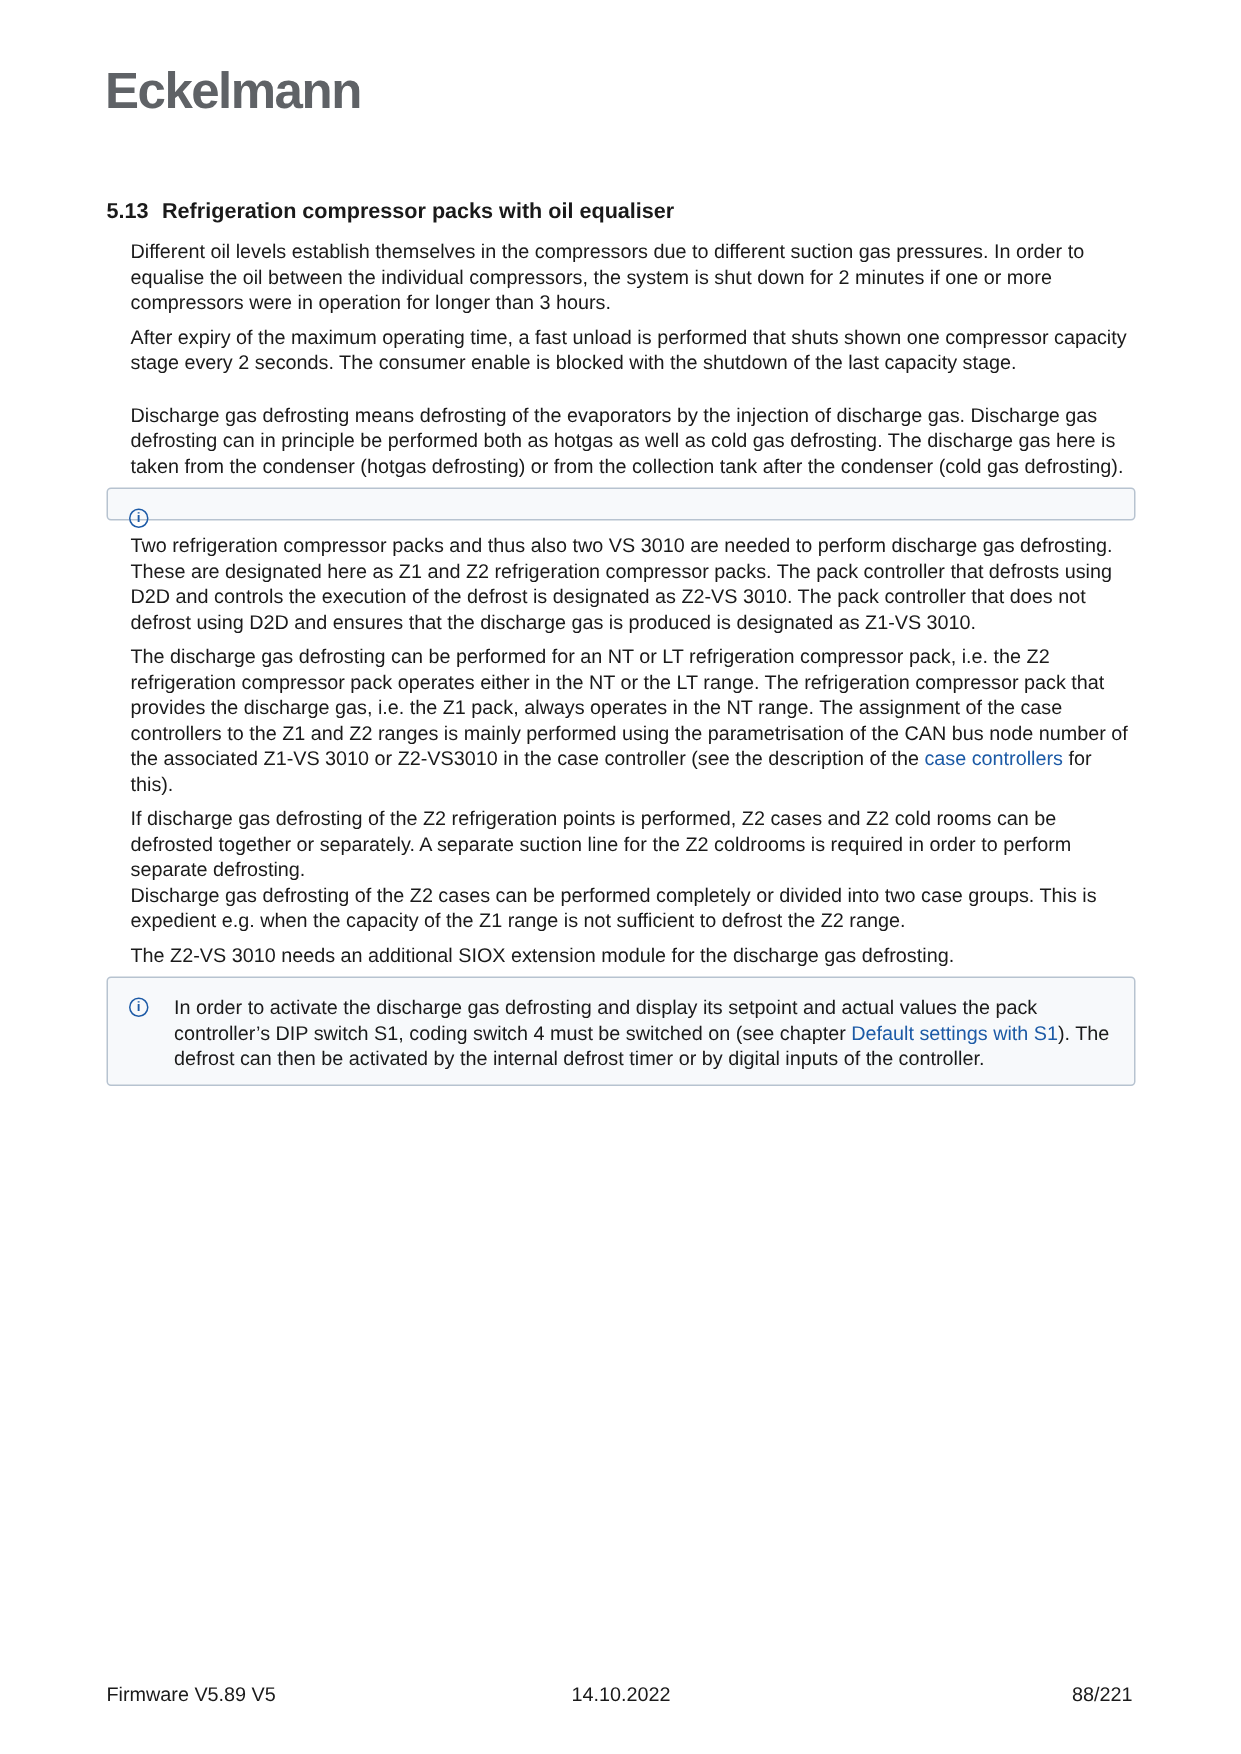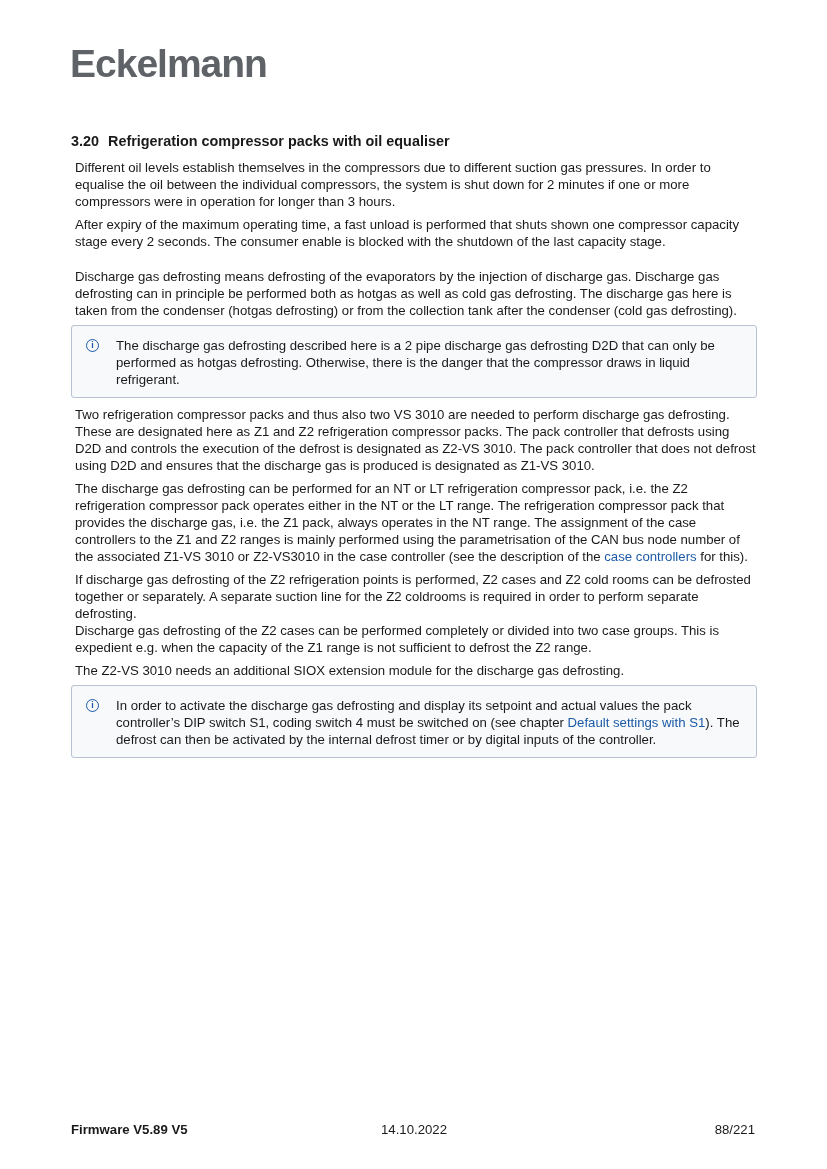--- a/index.html
+++ b/index.html
@@ -1,58 +1,57 @@
 <!DOCTYPE html>
 <html><head>
 <meta charset="utf-8">
 <style>
   html, body { margin:0; padding:0; background:#ffffff; }
   body { width:827px; height:1169px; position:relative; overflow:hidden;
          font-family:"Liberation Sans", sans-serif; color:#1a1a1a; }
-  .logo { position:absolute; left:70px; top:42px; font-size:39px; font-weight:bold;
+  .logo { position:absolute; left:70px; top:42px; font-size:34px; font-weight:bold;
           color:#5f6266; letter-spacing:-1px; font-family:"Liberation Sans", sans-serif; }
   .content { position:absolute; left:71px; top:133px; width:686px; }
   h2 { font-size:14.4px; font-weight:bold; margin:0 0 10px 0; color:#1a1a1a; }
   h2 .num { display:inline-block; margin-right:5px; }
-  p { font-size:13.2px; line-height:17px; margin:0 0 6px 4px; }
+  p { font-size:13.2px; line-height:17px; margin:0 0 6px 16px; }
   .gap { height:12px; }
   .note { border:1px solid #b7c3d0; border-radius:3px; background:#f7f9fb;
           padding:11px 12px 9px 44px; position:relative; margin:4px 0 8px 0; }
   .note p { margin:0; }
   .note .icon { position:absolute; left:14px; top:13px; width:11px; height:11px;
                 border:1.4px solid #1c5aa6; border-radius:50%; color:#1c5aa6;
                 font-size:9px; line-height:11px; text-align:center; font-weight:bold; }
   a.link { color:#1c5aa6; text-decoration:none; }
   i { font-style:italic; }
   .footer { position:absolute; top:1122px; left:71px; width:686px; font-size:13.2px; }
-  .footer .l { position:absolute; left:0;font-weight:bold; }
+  .footer .l { position:absolute; left:0; }
   .footer .c { position:absolute; left:310px; }
   .footer .r { position:absolute; right:2px;text-align:center; }
 </style>
 </head>
 <body>
 
 <div class="logo">Eckelmann</div>
 
 <div class="content">
 
   <h2>
-    <span class="num">3.20</span>
+    <span class="num">5.13</span>
     <span>Refrigeration compressor packs with oil equaliser</span>
   </h2>
   <p>Different oil levels establish themselves in the compressors due to different suction gas pressures. In order to equalise the oil between the individual compressors, the system is shut down for 2 minutes if one or more compressors were in operation for longer than 3 hours.</p>
   <p>After expiry of the maximum operating time, a fast unload is performed that shuts shown one compressor capacity stage every 2 seconds. The consumer enable is blocked with the shutdown of the last capacity stage.</p>
 
   <div class="gap"></div>
 
   <p>Discharge gas defrosting means defrosting of the evaporators by the injection of discharge gas. Discharge gas defrosting can in principle be performed both as hotgas as well as cold gas defrosting. The discharge gas here is taken from the condenser (hotgas defrosting) or from the collection tank after the condenser (cold gas defrosting).</p>
 
   <div class="note">
     <span class="icon">i</span>
-    <p>The discharge gas defrosting described here is a 2 pipe discharge gas defrosting D2D that can only be performed as hotgas defrosting. Otherwise, there is the danger that the compressor draws in liquid refrigerant.</p>
   </div>
 
   <p>Two refrigeration compressor packs and thus also two VS 3010 are needed to perform discharge gas defrosting. These are designated here as Z1 and Z2 refrigeration compressor packs. The pack controller that defrosts using D2D and controls the execution of the defrost is designated as Z2-VS 3010. The pack controller that does not defrost using D2D and ensures that the discharge gas is produced is designated as Z1-VS 3010.</p>
   <p><span>The discharge gas defrosting can be performed for an NT or LT refrigeration compressor pack, i.e. the Z2 refrigeration compressor pack operates either in the NT or the LT range. The refrigeration compressor pack that provides the discharge gas, i.e. the Z1 pack, always operates in the NT range. The assignment of the case controllers to the Z1 and Z2 ranges is mainly performed using the parametrisation of the CAN bus node number of the associated Z1-VS 3010 or Z2-VS3010 in the case controller (see the description of the </span><a class="link">case controllers</a><span> for this).</span></p>
   <p><span>If discharge gas defrosting of the Z2 refrigeration points is performed, Z2 cases and Z2 cold rooms can be defrosted together or separately. A separate suction line for the Z2 coldrooms is required in order to perform separate defrosting.</span><br><span>Discharge gas defrosting of the Z2 cases can be performed completely or divided into two case groups. This is expedient e.g. when the capacity of the Z1 range is not sufficient to defrost the Z2 range.</span></p>
   <p>The Z2-VS 3010 needs an additional SIOX extension module for the discharge gas defrosting.</p>
 
   <div class="note">
     <span class="icon">i</span>
     <p><span>In order to activate the discharge gas defrosting and display its setpoint and actual values the pack controller’s DIP switch S1, coding switch 4 must be switched on (see chapter </span><a class="link">Default settings with S1</a><span>). The defrost can then be activated by the internal defrost timer or by digital inputs of the controller.</span></p>

